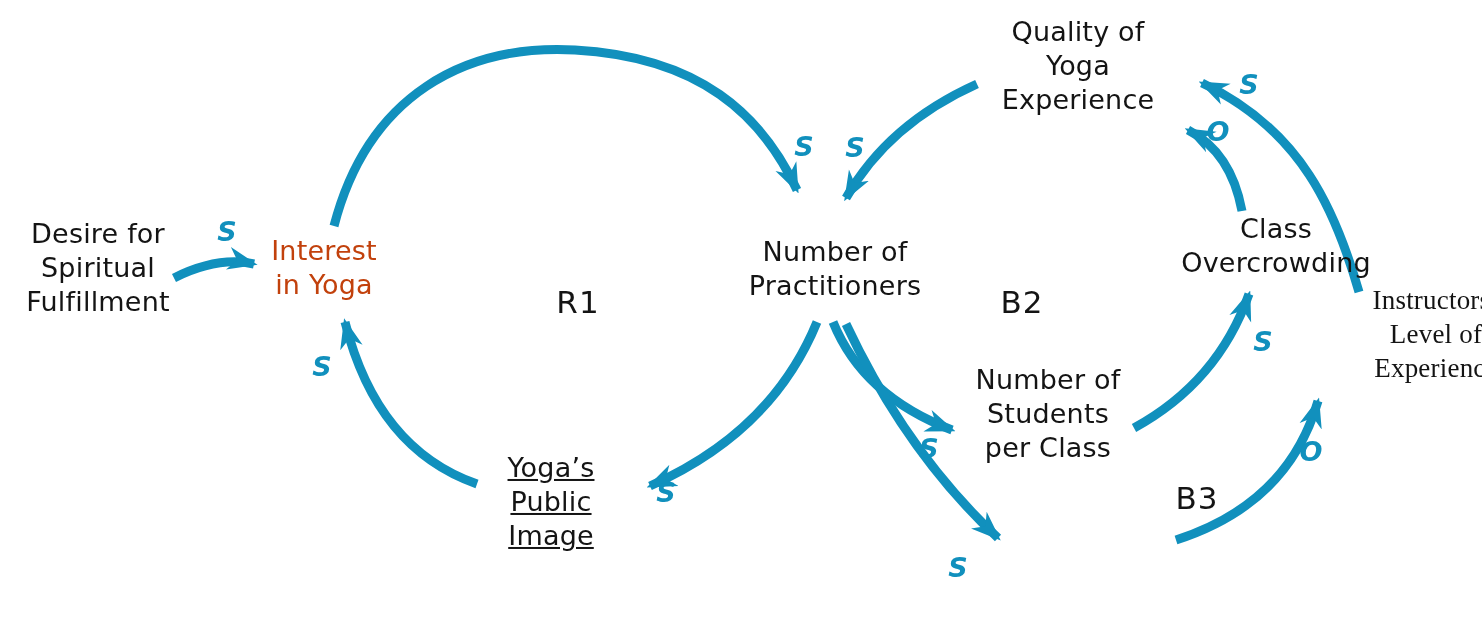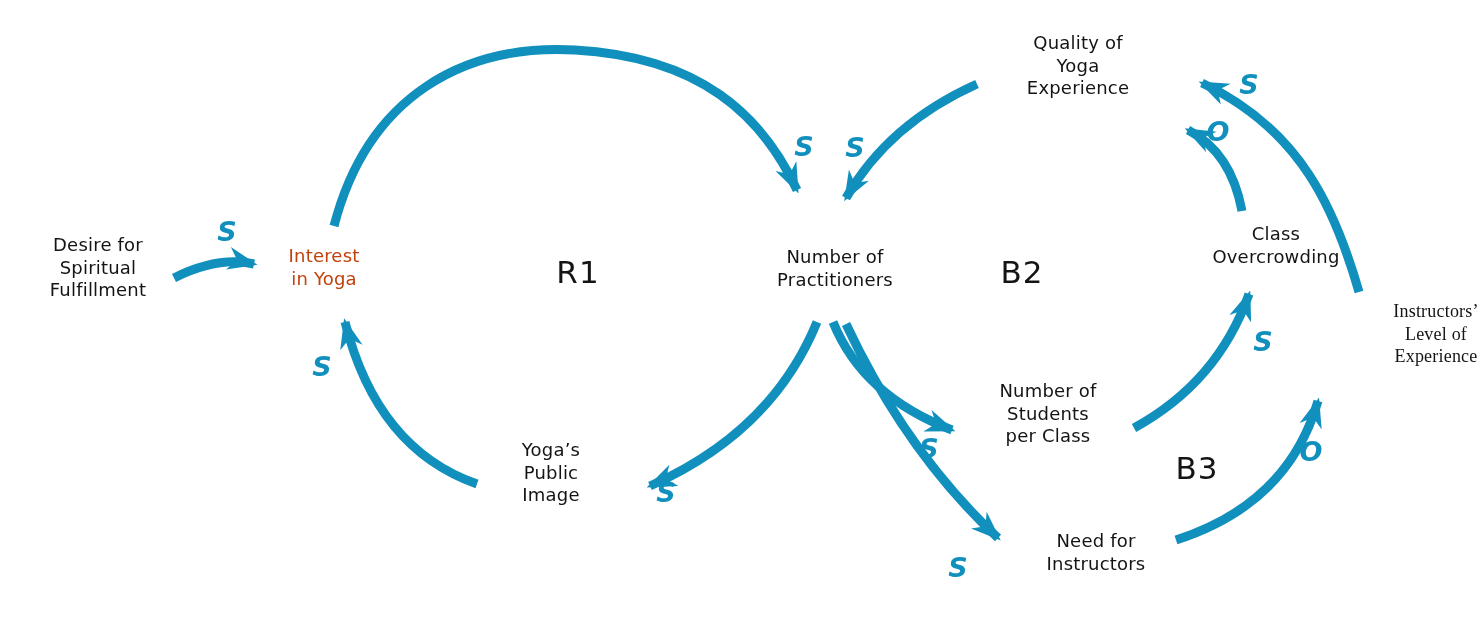--- a/index.html
+++ b/index.html
@@ -9,32 +9,33 @@
     background:#ffffff;
     font-family:"DejaVu Sans", sans-serif;
     overflow:hidden;
   }
   .diagram svg{position:absolute;left:0;top:0;}
   .node{
     position:absolute;
     transform:translate(-50%,-50%);
     text-align:center;
     color:#141414;
-    font-size:18px;
+    font-size:27px;
     line-height:1.26;
     white-space:pre-line;
     letter-spacing:0.2px;
   }
   .node.accent{color:#c2410c;}
   .loop-label{
     position:absolute;
     transform:translate(-50%,-50%);
     color:#141414;
     font-size:31px;
     letter-spacing:1px;
+    margin-top:30px;
   }
   .polarity{
     position:absolute;
     transform:translate(-50%,-50%);
     color:#1190bd;
     font-size:27px;
     font-weight:bold;
     font-style:italic;
   }
 </style>
@@ -75,23 +76,21 @@
 Yoga
 Experience</div>
   <div class="node" style="left:1276px;top:246px;">Class
 Overcrowding</div>
   <div class="node" style="left:1436px;top:334px;font-family:Liberation Serif, serif;">Instructors’
 Level of
 Experience</div>
   <div class="node" style="left:1048px;top:414px;">Number of
 Students
 per Class</div>
-  <div class="node" style="left:1096px;top:553px;">Need for
-Instructors</div>
-  <div class="node" style="left:551px;top:473px;">Yoga’s
+  <div class="node" style="left:551px;top:502px;text-decoration:underline;">Yoga’s
 Public
 Image</div>
 
   <div class="loop-label" style="left:578px;top:272px;">R1</div>
   <div class="loop-label" style="left:1022px;top:272px;">B2</div>
   <div class="loop-label" style="left:1197px;top:468px;">B3</div>
 
   <span class="polarity" style="left:227px;top:231px;">S</span>
   <span class="polarity" style="left:804px;top:146px;">S</span>
   <span class="polarity" style="left:855px;top:147px;">S</span>

